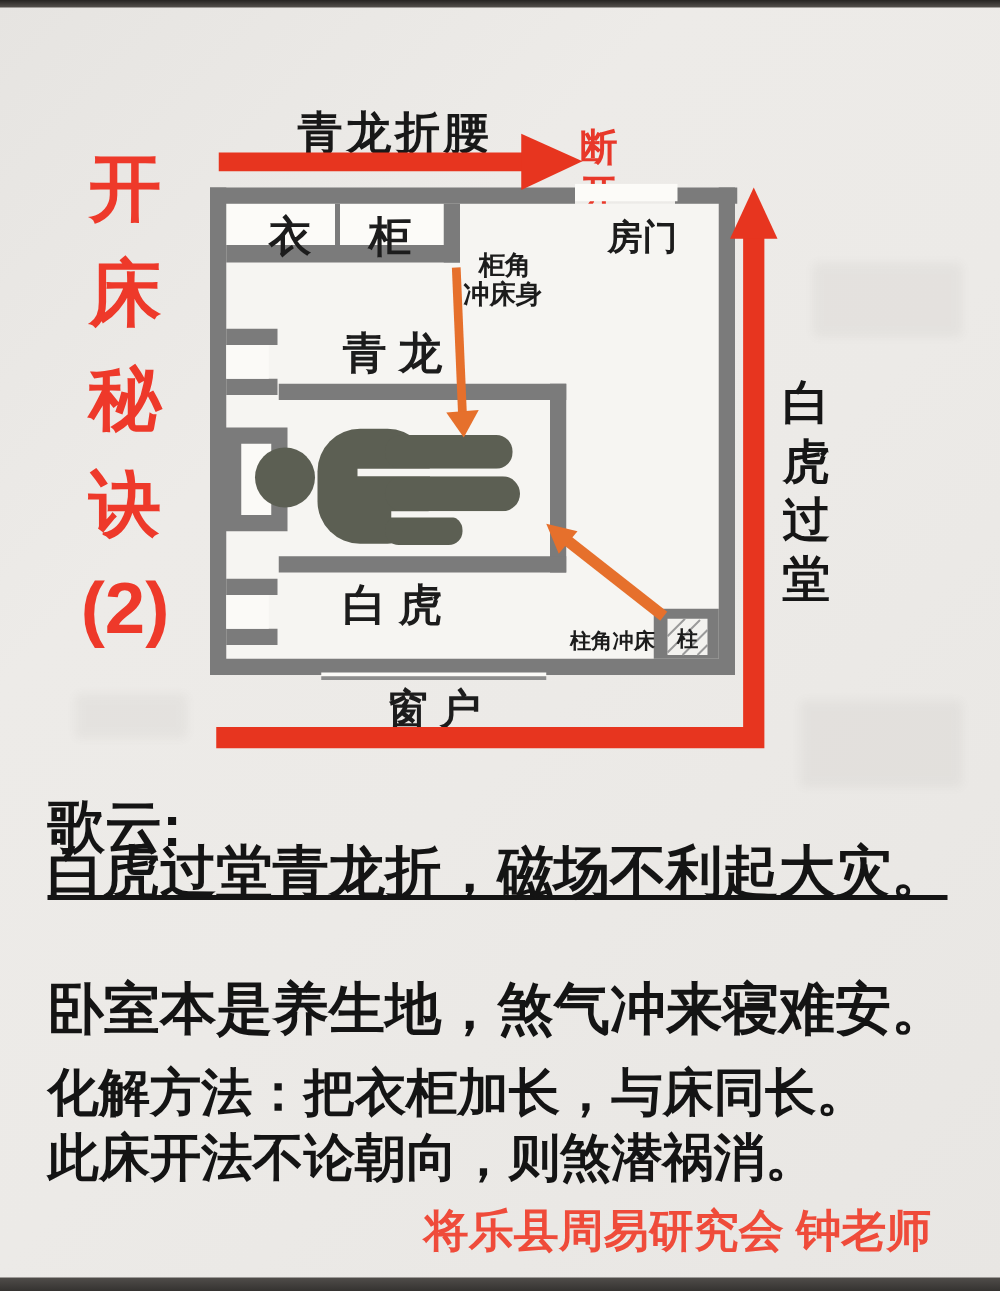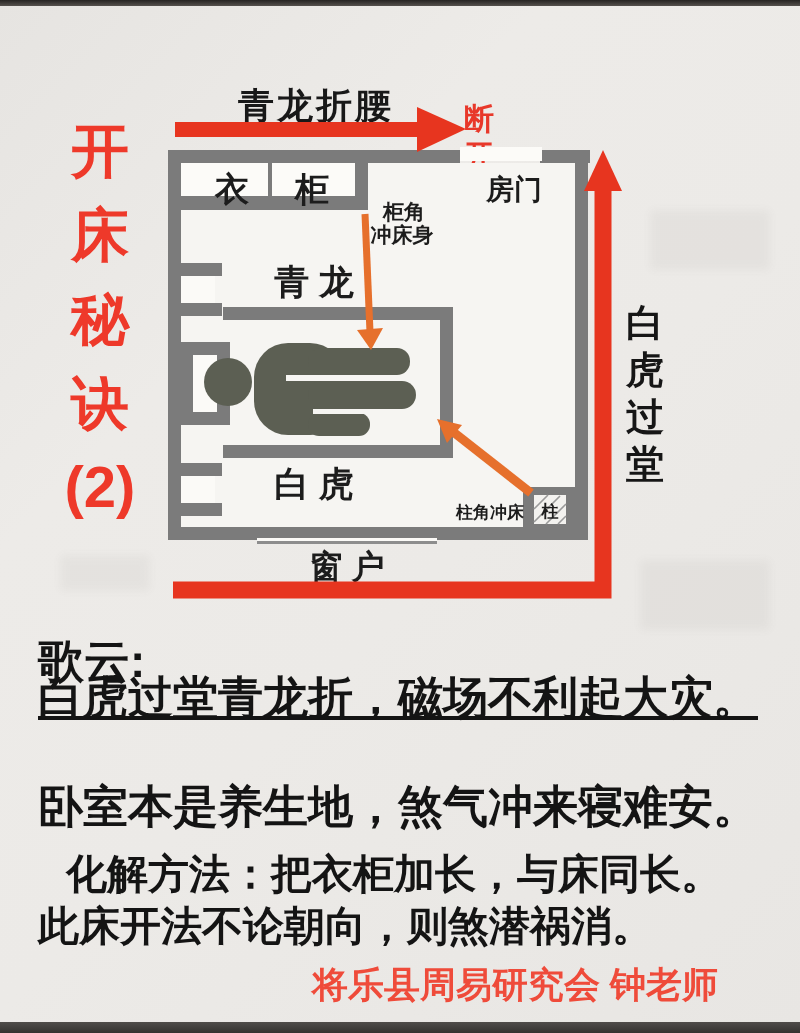--- a/index.html
+++ b/index.html
@@ -28,23 +28,23 @@
   
   .right-col{left:622px;top:304px;width:46px;display:flex;flex-direction:column;
              align-items:center;gap:9px;font-size:38px;font-weight:900;color:#161616;
              line-height:1;}
   
   .verse-line{left:38px;color:#141414;font-weight:900;white-space:nowrap;line-height:1.1;}
   .v-intro{top:636px;font-size:46px;}
   .v1{top:673px;font-size:45px;text-decoration:underline;}
   .v2{top:734px;font-size:45px;margin-top:48px;}
   .v3{top:798px;font-size:40px;color:#e94231;}
-  .v4{top:852px;font-size:41px;margin-left:28px;}
+  .v4{top:852px;font-size:41px;}
   .v5{top:904px;font-size:41px;}
-  .v-sig{left:312px;top:961px;font-size:36px;color:#ef4b3a;font-weight:900;white-space:nowrap;}
+  .v-sig{left:339px;top:961px;font-size:36px;color:#ef4b3a;font-weight:900;white-space:nowrap;}
   svg text{font-family:"Liberation Sans","DejaVu Sans",sans-serif;}
 </style>
 </head>
 <body>
 
 <div id="page">
 
   <div class="abs ghost" style="left:650px;top:210px;width:120px;height:60px;"></div>
   <div class="abs ghost" style="left:640px;top:560px;width:130px;height:70px;"></div>
   <div class="abs ghost" style="left:60px;top:555px;width:90px;height:36px;"></div>

